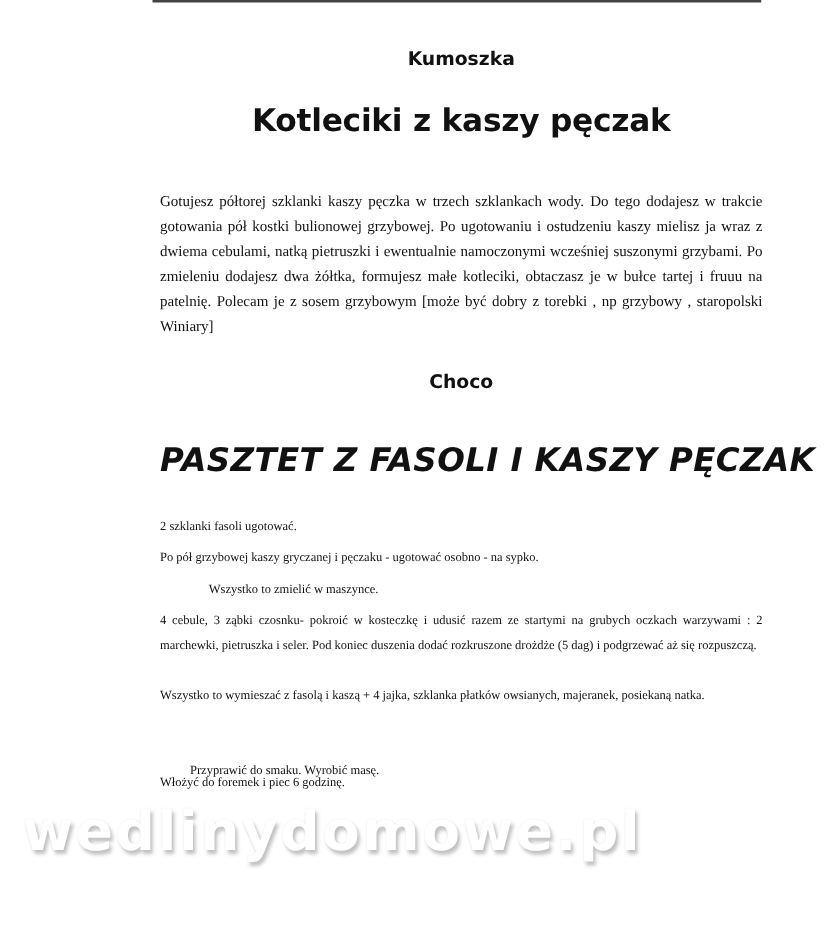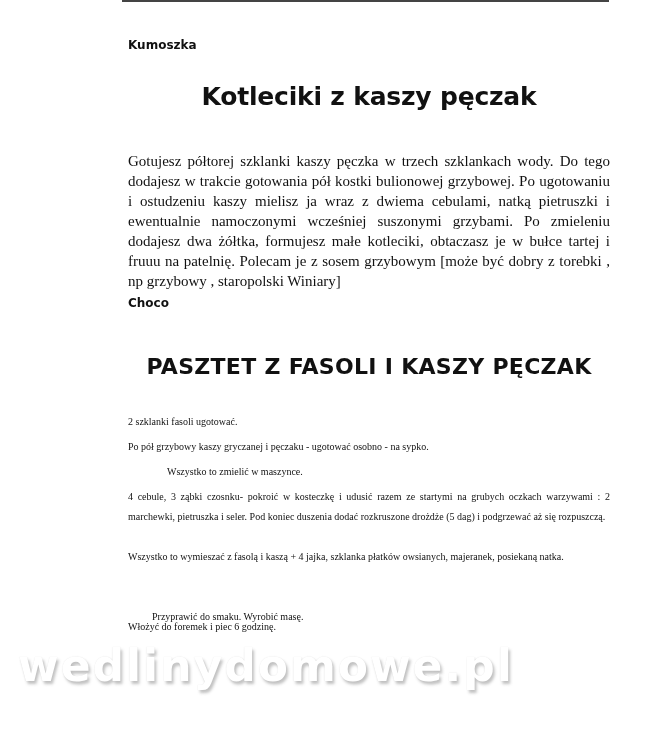--- a/index.html
+++ b/index.html
@@ -25,44 +25,45 @@
     .page {
       position: absolute;
       left: 128px;
       top: 0;
       width: 482px;
     }
     .author {
       position: absolute;
       left: 0;
       width: 482px;
+      text-align: center;
       font-family: "DejaVu Sans", sans-serif;
       font-weight: bold;
-      font-size: 12px;
+      font-size: 15px;
       letter-spacing: 0;
       color: #111;
     }
     .title {
       position: absolute;
       left: 0;
       width: 482px;
       text-align: center;
       font-family: "DejaVu Sans", sans-serif;
       font-weight: bold;
       color: #111;
       white-space: nowrap;
     }
     .t1 { font-size: 25px; letter-spacing: -0.2px; }
-    .t2 { font-size: 22px; letter-spacing: 0.3px; }
+    .t2 { font-size: 26px; letter-spacing: 0.3px; font-style: italic; }
     .para {
       position: absolute;
       left: 0;
       width: 482px;
       font-family: "Liberation Serif", serif;
-      font-size: 15px;
+      font-size: 12px;
       line-height: 20px;
       color: #111;
       text-align: justify;
       margin: 0;
     }
     .step {
       position: absolute;
       left: 0;
       width: 482px;
       font-family: "Liberation Serif", serif;
@@ -95,21 +96,21 @@
 
   <div class="author" style="top:38px;">Kumoszka</div>
   <div class="title t1" style="top:82px;">Kotleciki z kaszy pęczak</div>
 
   <p class="para" style="top:151px;">Gotujesz półtorej szklanki kaszy pęczka w trzech szklankach wody. Do tego dodajesz w trakcie gotowania pół kostki bulionowej grzybowej. Po ugotowaniu i ostudzeniu kaszy mielisz ja wraz z dwiema cebulami, natką pietruszki i ewentualnie namoczonymi wcześniej suszonymi grzybami. Po zmieleniu dodajesz dwa żółtka, formujesz małe kotleciki, obtaczasz je w bułce tartej i fruuu na patelnię. Polecam je z sosem grzybowym [może być dobry z torebki , np grzybowy , staropolski Winiary]</p>
 
   <div class="author" style="top:296px;">Choco</div>
   <div class="title t2" style="top:354px;">PASZTET Z FASOLI I KASZY PĘCZAK</div>
 
   <p class="step" style="top:412px;">2 szklanki fasoli ugotować.</p>
-  <p class="step" style="top:437px;">Po pół grzybowy kaszy gryczanej i pęczaku - ugotować osobno - na sypko.</p>
+  <p class="step" style="top:437px;">Po pół grzybowej kaszy gryczanej i pęczaku - ugotować osobno - na sypko.</p>
   <p class="step" style="top:462px;margin-left:39px;">Wszystko to zmielić w maszynce.</p>
   <p class="step" style="top:487px;">4 cebule, 3 ząbki czosnku- pokroić w kosteczkę i udusić razem ze startymi na grubych oczkach warzywami : 2 marchewki, pietruszka i seler. Pod koniec duszenia dodać rozkruszone drożdże (5 dag) i podgrzewać aż się rozpuszczą.</p>
   <p class="step" style="top:547px;">Wszystko to wymieszać z fasolą i kaszą + 4 jajka, szklanka płatków owsianych, majeranek, posiekaną natka.</p>
   <p class="step" style="top:607px;margin-left:24px;">Przyprawić do smaku. Wyrobić masę.</p>
   <p class="step" style="top:617px;">Włożyć do foremek i piec 6 godzinę.</p>
 </div>
 
 <div class="watermark">wedlinydomowe.pl</div>
 
 </body></html>

